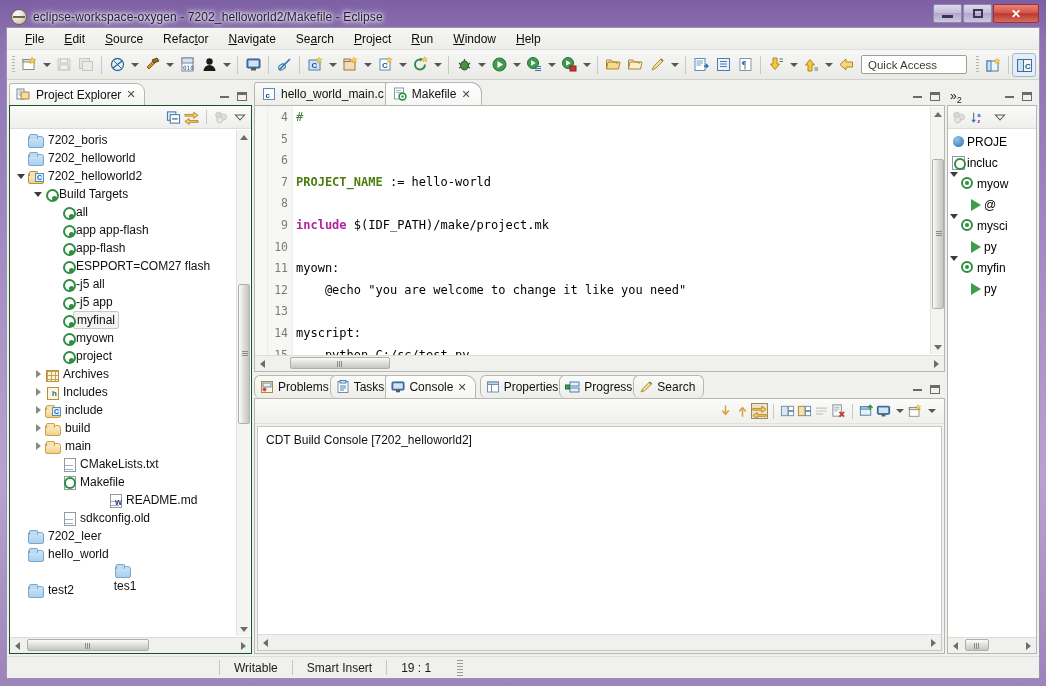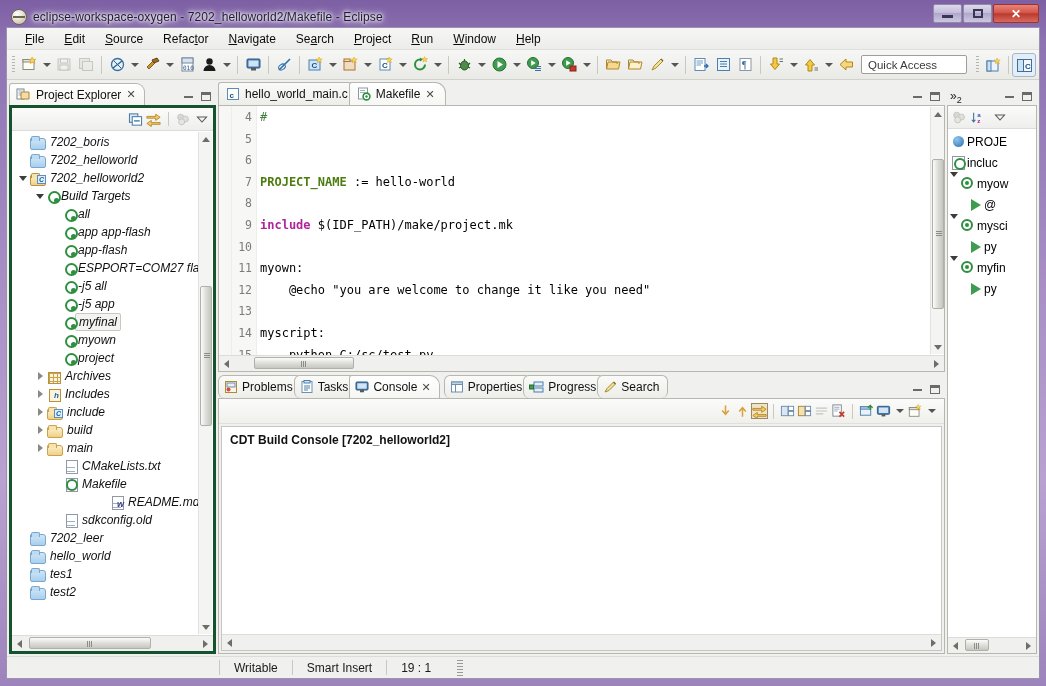--- a/index.html
+++ b/index.html
@@ -128,32 +128,32 @@
     font-size: 12px; color: #111;
     position: relative; z-index: 2;
   }
   .view-tools {
     margin-left:auto; display:flex; align-items:center; gap:2px; padding-right:3px; padding-bottom:2px;
   }
   .mini-btn { width:15px; height:14px; display:flex; align-items:center; justify-content:center; }
   .minimize-glyph { width:9px; height:3px; border-bottom:2px solid #6a6a66; }
   .maximize-glyph { width:10px; height:9px; border:1px solid #6a6a66; border-top-width:3px; }
   .view-body {
-    flex: 1 1 auto; border: 3px solid #14532d; background:#fff; min-height:0;
-    display:flex; flex-direction:column; position:relative;font-style:italic;
+    flex: 1 1 auto; border: 1px solid #14532d; background:#fff; min-height:0;
+    display:flex; flex-direction:column; position:relative;
   }
   .view-toolbar {
     height: 23px; background: linear-gradient(to bottom,#fbfbfa,#eeeeec);
     border-bottom: 1px solid #dcdcd8;
     display:flex; align-items:center; justify-content:flex-end; padding-right:4px; gap:3px;
     flex:0 0 auto;
   }
 
   
-  #left-col { width: 207px; flex: 0 0 auto; display:flex; flex-direction:column; }
+  #left-col { width: 243px; flex: 0 0 auto; display:flex; flex-direction:column; }
   #tree-scroll {
     flex:1 1 auto; overflow:hidden; position:relative; background:#fff;
   }
   #tree {
     padding-top: 2px; font-size: 12px; color:#101010;
     position:absolute; left:0; top:0; right:15px;
   }
   .tnode {
     height: 18px; display:flex; align-items:center; white-space:nowrap;
     padding-left: 4px;
@@ -325,21 +325,21 @@
     border:1px solid #b7b7b0; border-bottom:none; border-radius:3px 10px 0 0;
   }
   .ctab.active { background:linear-gradient(to bottom,#ffffff,#f6f6f4); z-index:3; }
   .ctab.inactive { background:linear-gradient(to bottom,#fafaf8,#ededea); margin-right:-8px; z-index:1;border-radius:6px;}
   #console-body { flex:1 1 auto; border:1px solid #b7b7b0; background:#f0f0ef; display:flex; flex-direction:column; min-height:0; }
   #console-toolbar {
     height:25px; display:flex; align-items:center; justify-content:flex-end;
     padding-right:6px; gap:2px; background:linear-gradient(to bottom,#fbfbfa,#efefec);
     border-bottom:1px solid #e0e0dc; flex:0 0 auto;
   }
-  #console-text-wrap { flex:1 1 auto; background:#fff; margin:2px; border:1px solid #c6c6c0; display:flex; flex-direction:column; min-height:0;font-weight:bold;}
+  #console-text-wrap { flex:1 1 auto; background:#fff; margin:2px; border:1px solid #c6c6c0; display:flex; flex-direction:column; min-height:0;}
   #console-text {
     padding:6px 8px; font-size:12px; color:#111; flex:1 1 auto;
   }
 
   
   #right-col { width: 90px; flex:0 0 auto; display:flex; flex-direction:column; }
   #outline-tabrow { height:23px; display:flex; align-items:flex-end; position:relative; }
   #outline-chevron {
     font-size:12px; color:#222; padding:3px 2px 0 3px; line-height:10px;
   }
@@ -846,21 +846,21 @@
                 <div class="tnode" style="padding-left: 4px;">
                   <span class="twisty"></span>
                   <span class="tico ico-folder"></span>
                   <span class="tlabel">7202_leer</span>
                 </div>
                 <div class="tnode" style="padding-left: 4px;">
                   <span class="twisty"></span>
                   <span class="tico ico-folder"></span>
                   <span class="tlabel">hello_world</span>
                 </div>
-                <div class="tnode" style="">
+                <div class="tnode" style=" flex-direction: column;">
                   <span class="twisty"></span>
                   <span class="tico ico-folder"></span>
                   <span class="tlabel">tes1</span>
                 </div>
                 <div class="tnode" style="padding-left: 4px;">
                   <span class="twisty"></span>
                   <span class="tico ico-folder"></span>
                   <span class="tlabel">test2</span>
                 </div>
               </div>

